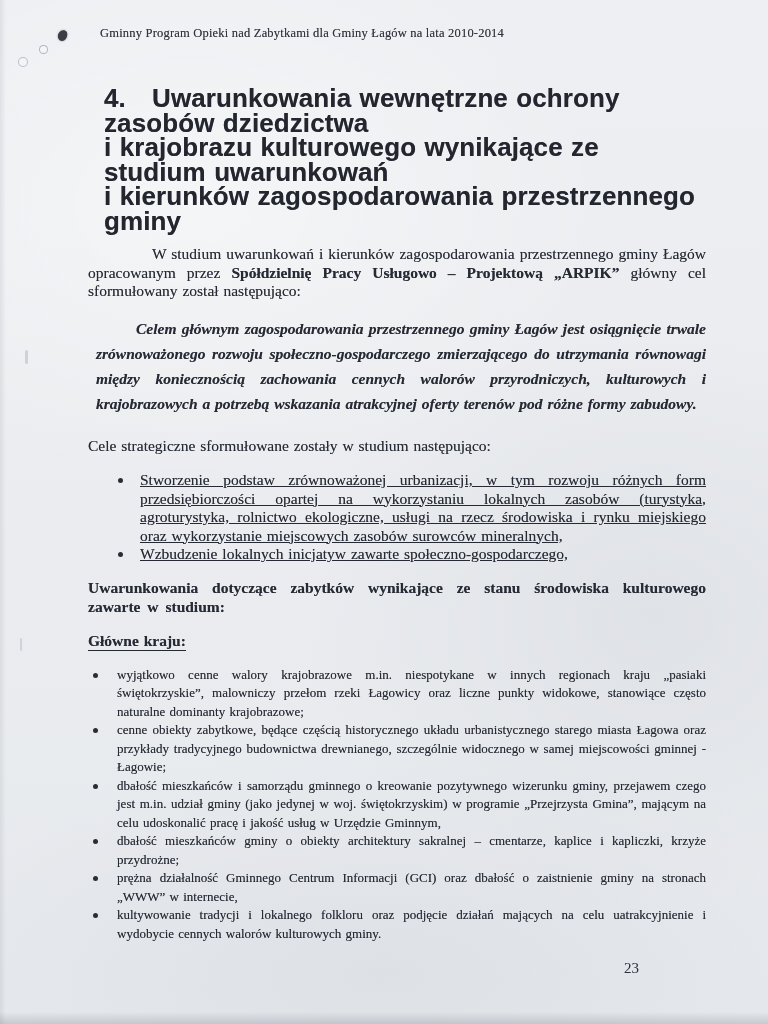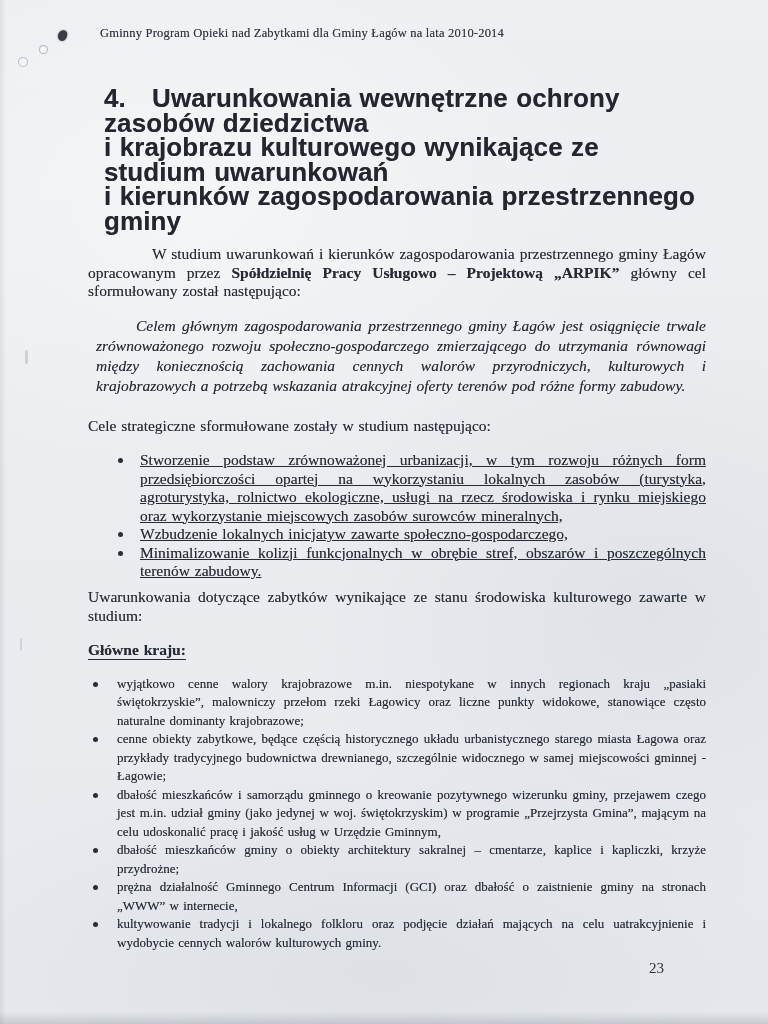--- a/index.html
+++ b/index.html
@@ -57,21 +57,21 @@
   }
 
   .header-line {
     position: absolute; left: 100px; top: 26px;
     font-size: 12.5px; letter-spacing: 0.2px;
     color: #31343e;
     text-shadow: 0 0 0.5px rgba(49,52,62,0.55);
   }
 
   .page-number {
-    position: absolute; left: 649px; top: 960px;
+    position: absolute; left: 624px; top: 960px;
     font-size: 15px; color: #2c2f39;
   }
 
   .main {
     position: absolute; left: 88px; top: 86px; width: 618px;
     font-size: 15.5px; line-height: 18.5px;
     text-shadow: 0 0 0.5px rgba(38,42,52,0.5);
     word-spacing: 1px;
   }
 
@@ -89,43 +89,43 @@
   .para-intro {
     margin-top: 12px;
     text-align: justify;
     text-indent: 64px;
   }
   .para-intro .b { font-weight: bold; }
 
   .quote-block {
     margin-top: 15px;
     padding-left: 8px;
-    font-weight: normal; font-style: italic;
+    font-weight: bold; font-style: italic;
     text-align: justify;
     text-indent: 40px;
-    line-height: 20px;
+    line-height: 25px;
   }
 
   .lead-line { margin-top: 21px; }
 
   ul.bullets { margin: 0; padding: 0; list-style: none; text-align: justify; }
   ul.bullets li { position: relative; }
   ul.bullets li::before {
     content: "";
     position: absolute; width: 5px; height: 5px;
     border-radius: 50%; background: #2a2d37;
     top: 7px;
   }
 
   ul.list-strategic { margin-top: 8px; padding-left: 52px; text-decoration: underline; }
   ul.list-strategic li::before { left: -22px; }
 
   .para-conditions {
-    margin-top: 6px;
-    font-weight: normal;
+    margin-top: 14px;
+    font-weight: bold;
     text-align: justify;
     line-height: 19px;
     word-spacing: 3px;
   }
 
   .chances-heading { margin-top: 15px; font-weight: bold; line-height: 19px; }
   .chances-heading .u {
     border-bottom: 1.5px solid #262a34;
     padding-bottom: 1px;
   }
@@ -159,21 +159,20 @@
 
     <p class="para-intro"><span>W studium uwarunkowań i kierunków zagospodarowania przestrzennego gminy Łagów opracowanym przez </span><span class="b">Spółdzielnię Pracy Usługowo – Projektową „ARPIK”</span><span> główny cel sformułowany został następująco:</span></p>
 
     <p class="quote-block">Celem głównym zagospodarowania przestrzennego gminy Łagów jest osiągnięcie trwale zrównoważonego rozwoju społeczno-gospodarczego zmierzającego do utrzymania równowagi między koniecznością zachowania cennych walorów przyrodniczych, kulturowych i krajobrazowych a potrzebą wskazania atrakcyjnej oferty terenów pod różne formy zabudowy.</p>
 
     <p class="lead-line">Cele strategiczne sformułowane zostały w studium następująco:</p>
 
     <ul class="bullets list-strategic">
       <li>Stworzenie podstaw zrównoważonej urbanizacji, w tym rozwoju różnych form przedsiębiorczości opartej na wykorzystaniu lokalnych zasobów (turystyka, agroturystyka, rolnictwo ekologiczne, usługi na rzecz środowiska i rynku miejskiego oraz wykorzystanie miejscowych zasobów surowców mineralnych,</li>
       <li>Wzbudzenie lokalnych inicjatyw zawarte społeczno-gospodarczego,</li>
-      <li>Minimalizowanie kolizji funkcjonalnych w obrębie stref, obszarów i poszczególnych terenów zabudowy.</li>
     </ul>
 
     <p class="para-conditions">Uwarunkowania dotyczące zabytków wynikające ze stanu środowiska kulturowego zawarte w studium:</p>
 
     <p class="chances-heading"><span class="u">Główne kraju:</span></p>
 
     <ul class="bullets list-chances">
       <li>wyjątkowo cenne walory krajobrazowe m.in. niespotykane w innych regionach kraju „pasiaki świętokrzyskie”, malowniczy przełom rzeki Łagowicy oraz liczne punkty widokowe, stanowiące często naturalne dominanty krajobrazowe;</li>
       <li>cenne obiekty zabytkowe, będące częścią historycznego układu urbanistycznego starego miasta Łagowa oraz przykłady tradycyjnego budownictwa drewnianego, szczególnie widocznego w samej miejscowości gminnej - Łagowie;</li>
       <li>dbałość mieszkańców i samorządu gminnego o kreowanie pozytywnego wizerunku gminy, przejawem czego jest m.in. udział gminy (jako jedynej w woj. świętokrzyskim) w programie „Przejrzysta Gmina”, mającym na celu udoskonalić pracę i jakość usług w Urzędzie Gminnym,</li>

